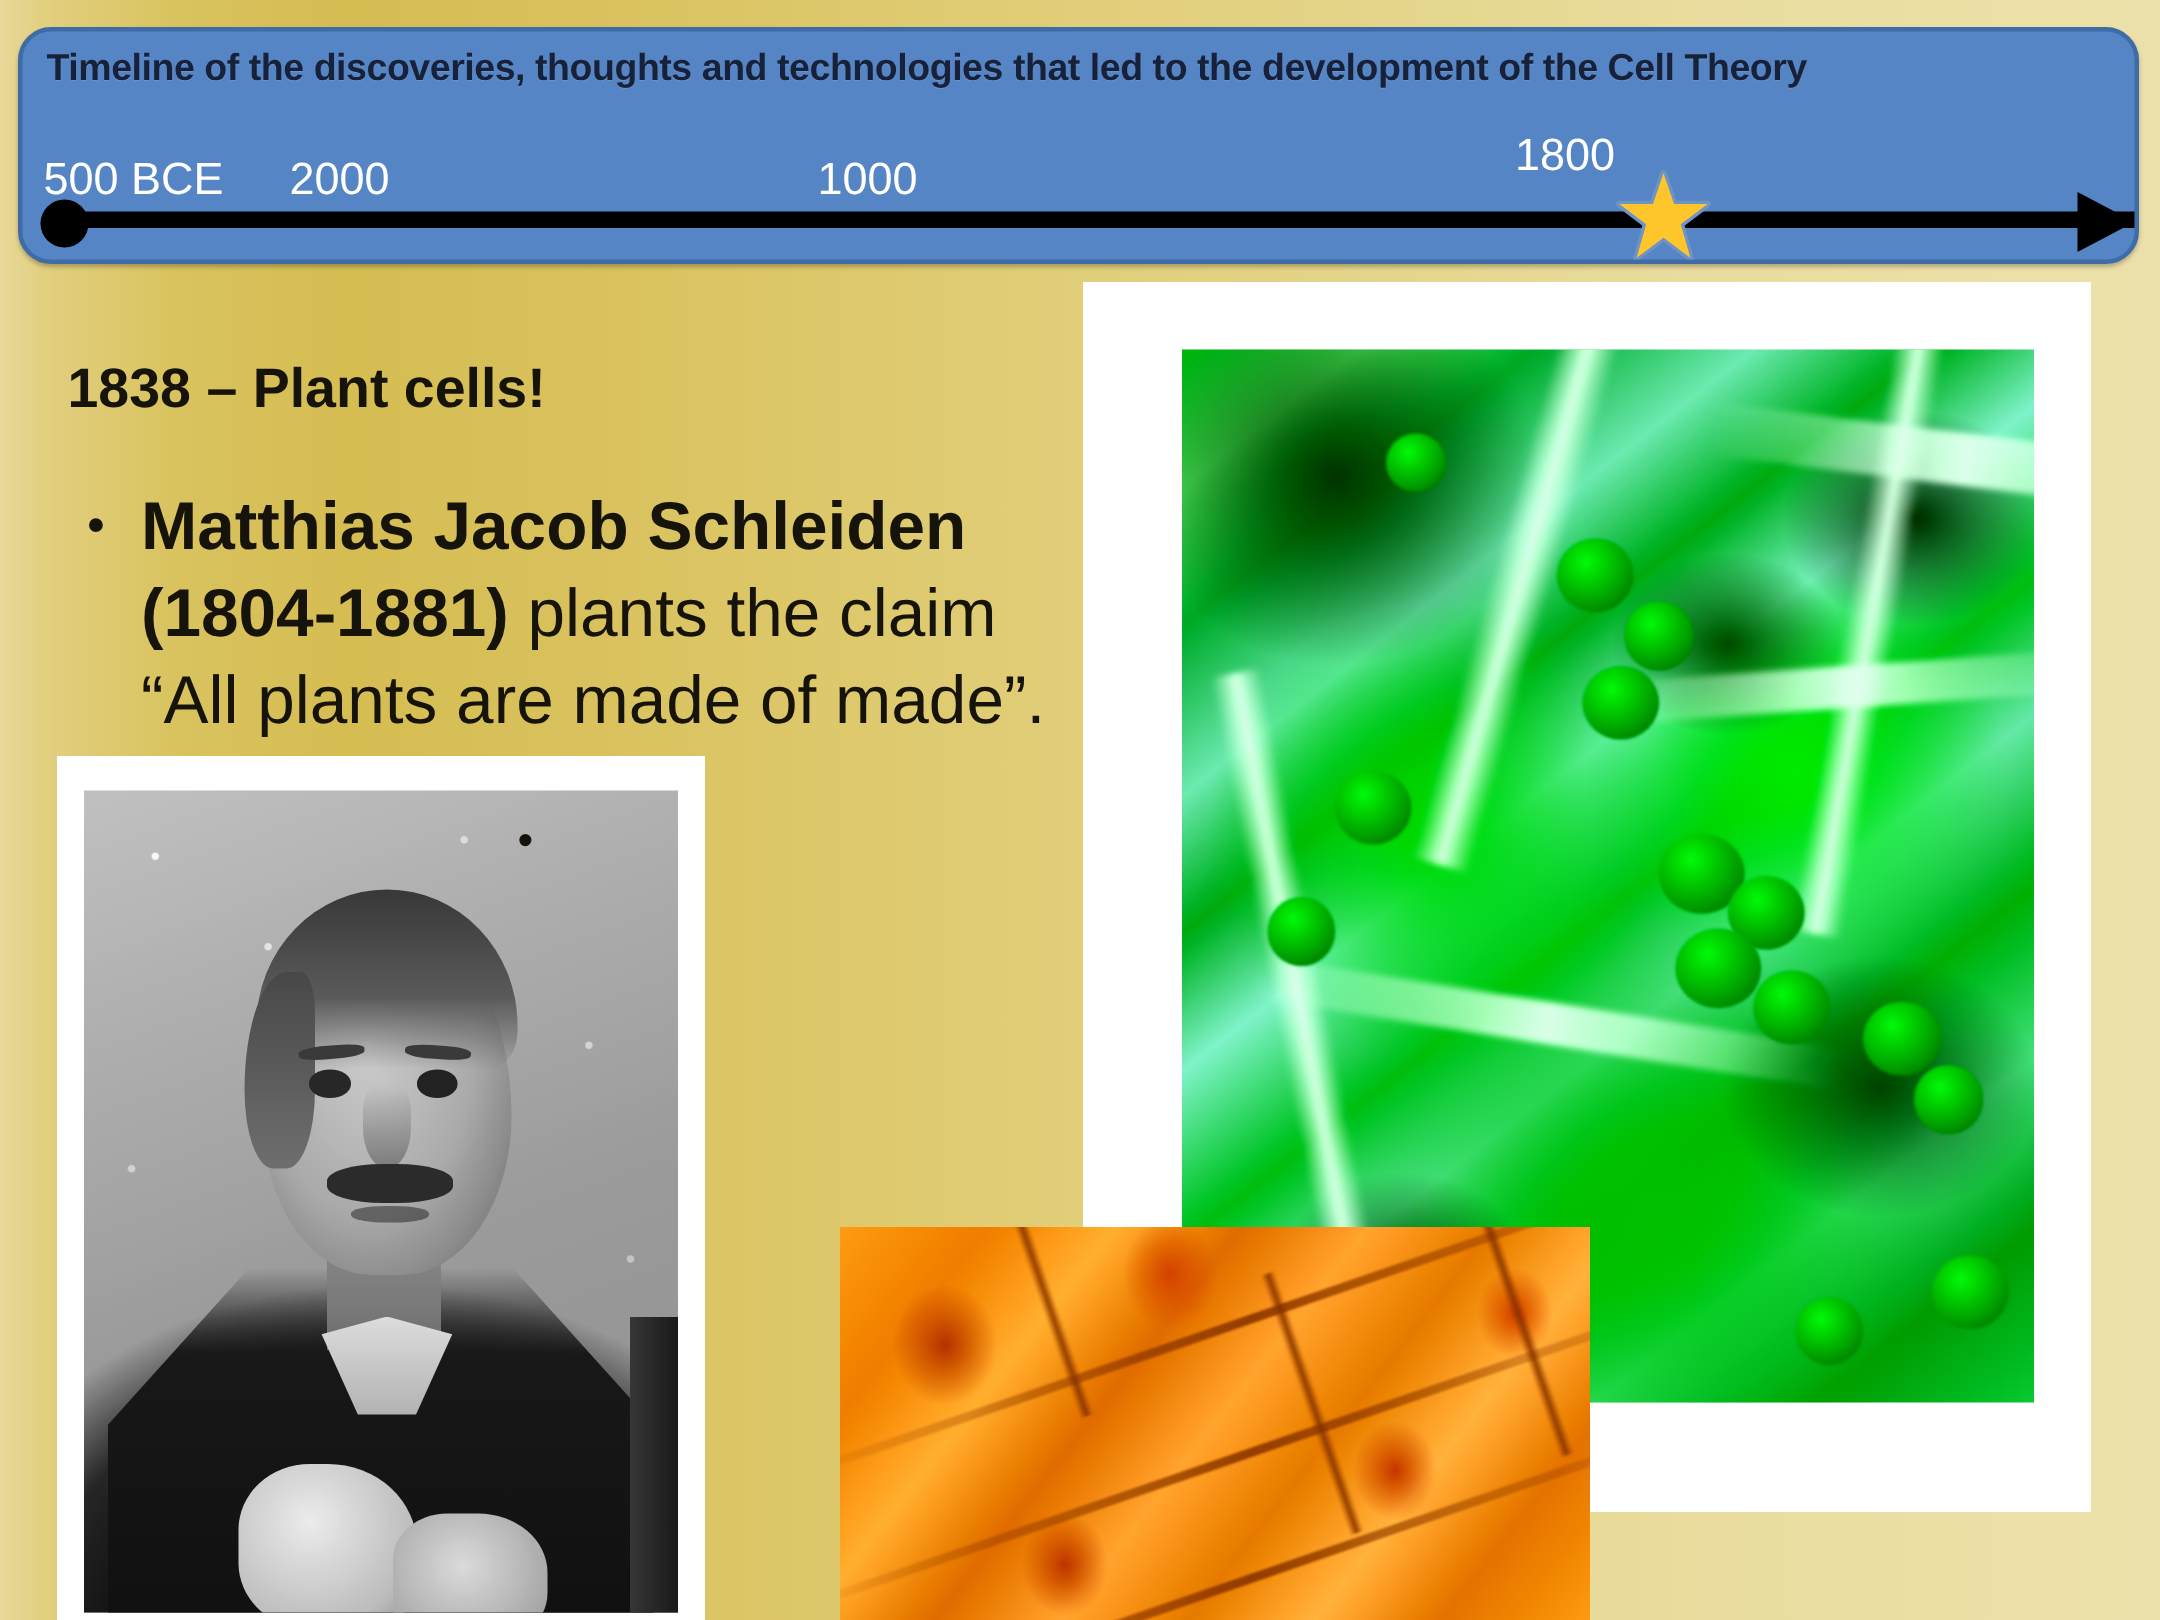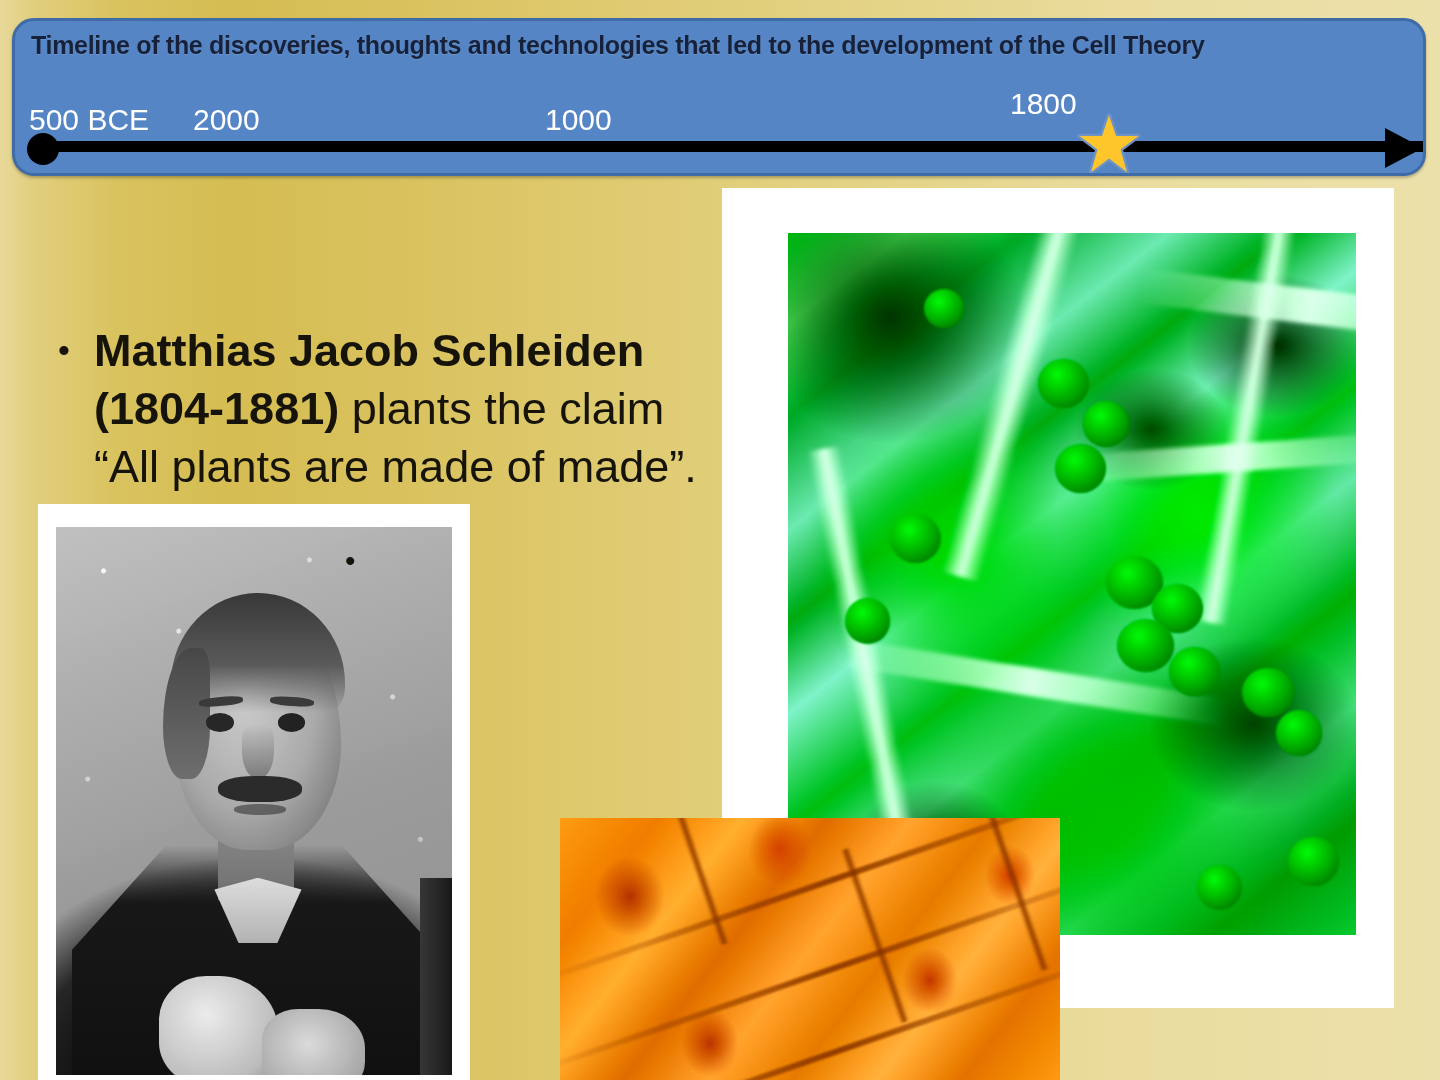--- a/index.html
+++ b/index.html
@@ -393,20 +393,21 @@
            background: radial-gradient(ellipse at 40% 35%, #e6e6e6, #b9b9b9 70%, #8e8e8e 100%);"></div>
       <div class="pshape" style="left:52%; top:88%; width:26%; height:16%;
            border-radius:35% 45% 40% 30%;
            background: radial-gradient(ellipse at 45% 40%, #d6d6d6, #a5a5a5 75%, #7f7f7f 100%);"></div>
 
       <div class="pshape" style="left:92%; top:64%; width:8%; height:36%;
            background: linear-gradient(90deg, #3a3a3a, #1e1e1e);"></div>
     </div>
   </div>
 
+  <div id="heading-1838">1838 –  Plant cells!</div>
 
   <div id="bullet-block">
     <div class="bullet-row">
       <div class="bullet-dot">•</div>
       <div class="bullet-text">
         <span class="b">Matthias Jacob Schleiden</span><br>
         <span class="b">(1804-1881)</span><span> plants the claim</span><br>
         <span>“All plants are made of made”.</span>
       </div>
     </div>

